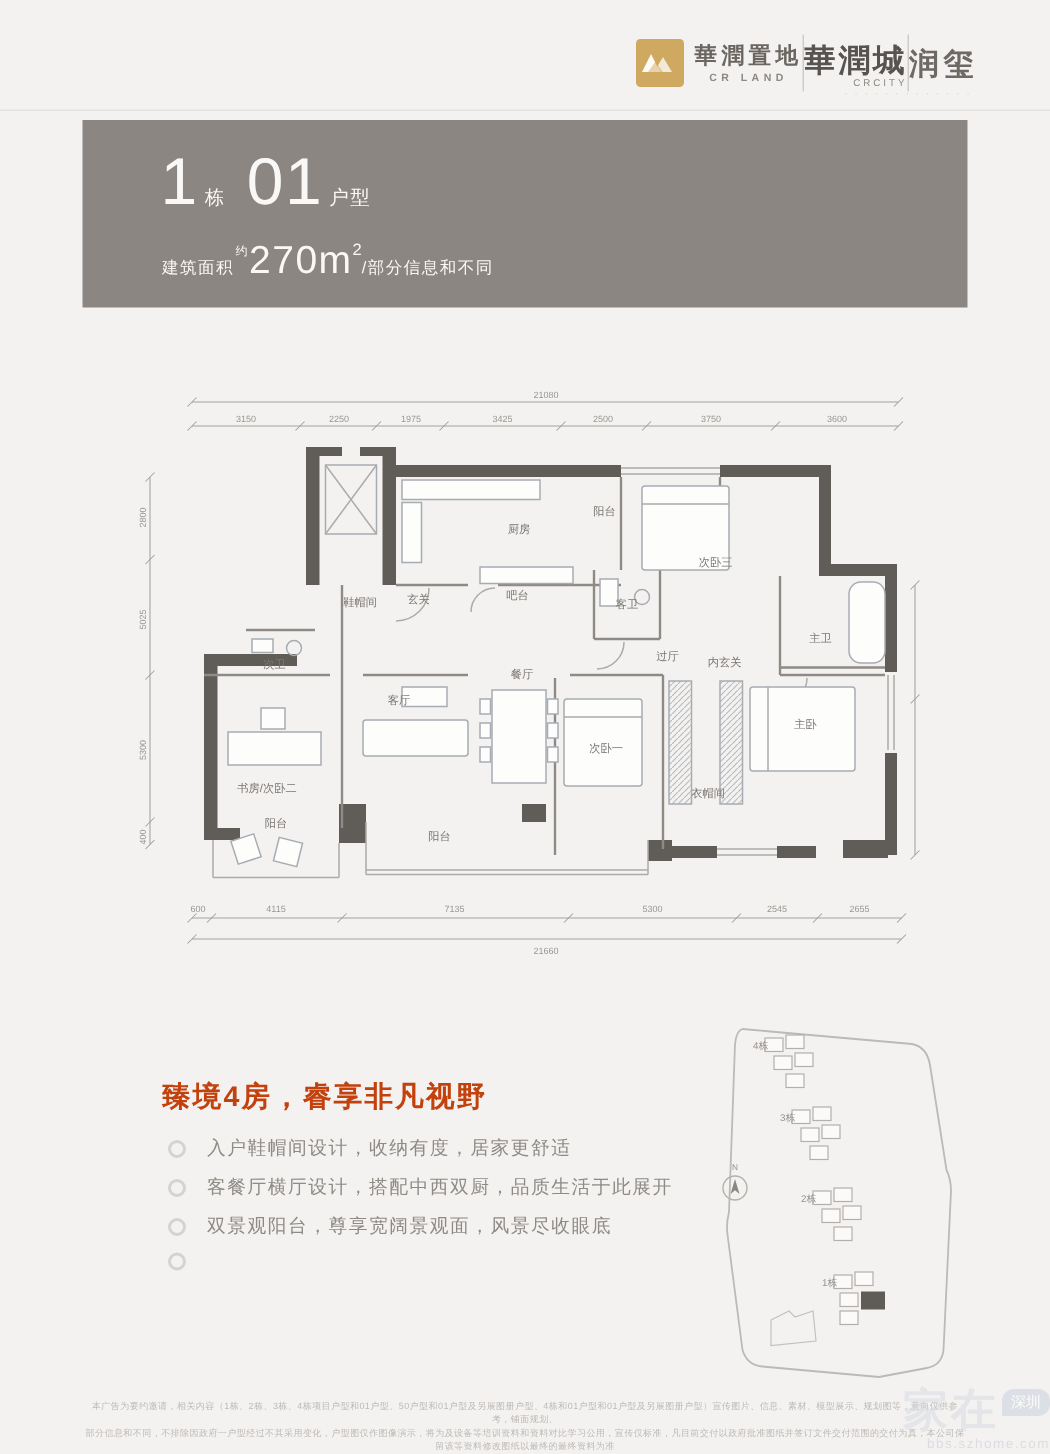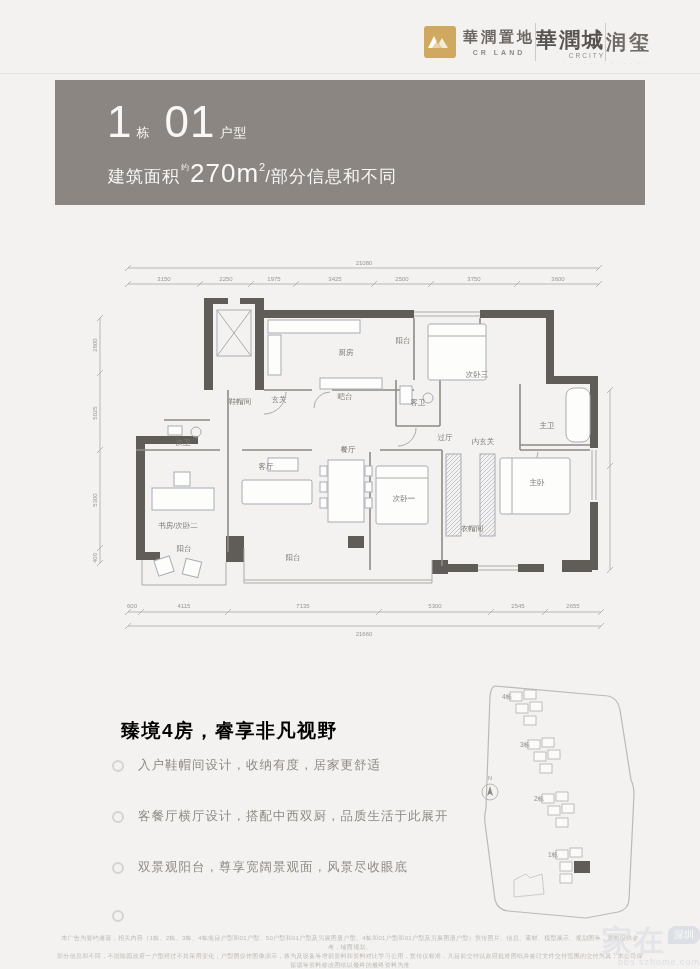--- a/index.html
+++ b/index.html
@@ -20,40 +20,40 @@
   .runxi{font-family:"Liberation Serif","DejaVu Serif",serif;font-size:20px;color:#6e6965;letter-spacing:3px;font-weight:600;}
   .tagline{top:60px;right:52px;font-size:5px;color:#b7b3af;letter-spacing:2px;}
   .strip-rule{top:73px;left:0;width:700px;height:1px;background:#e3e0dd;}
 
   
   .band{top:80px;left:55px;width:590px;height:125px;background:#8b8682;color:#faf8f6;}
   .band-title{position:absolute;left:52px;top:20px;display:flex;align-items:baseline;}
   .num-big{font-size:44px;font-weight:300;letter-spacing:1px;line-height:1;}
   .num-small{font-size:13px;margin:0 14px 0 4px;letter-spacing:1px;}
   .band-area{position:absolute;left:53px;top:80px;display:flex;align-items:baseline;}
-  .area-prefix,.area-suffix{font-size:17px;letter-spacing:1px;}
+  .area-prefix,.area-suffix{font-size:11px;letter-spacing:1px;}
   .area-sup{font-size:8px;margin:0 1px;align-self:flex-start;padding-top:2px;}
   .area-val{font-size:26px;font-weight:500;letter-spacing:1px;line-height:1;}
   .area-sq{font-size:11px;align-self:flex-start;padding-top:1px;}
 
   
   .plan{top:240px;left:80px;}
   .plan text{font-family:"Liberation Sans","DejaVu Sans",sans-serif;}
   .room-lb{font-size:7.5px;fill:#7a7672;}
   .dim-lb{font-size:6px;fill:#9a9794;}
   .wall{fill:#605c58;}
   .part{stroke:#8e8a86;stroke-width:1.6;fill:none;}
   .thin{stroke:#adaaa7;stroke-width:1;fill:none;}
   .furn{stroke:#a7acb3;stroke-width:1;fill:#fdfdfc;}
   .furnl{stroke:#a7acb3;stroke-width:1;fill:none;}
   .dim{stroke:#a39f9c;stroke-width:.7;fill:none;}
 
   
-  .headline{top:718px;left:121px;font-size:19px;font-weight:700;color:#000000;letter-spacing:1.5px;}
-  .bullets{top:757px;left:112px;display:flex;flex-direction:column;gap:34px;}
+  .headline{top:718px;left:108px;font-size:19px;font-weight:700;color:#c2410c;letter-spacing:1.5px;}
+  .bullets{top:757px;left:112px;display:flex;flex-direction:column;gap:9px;}
   .bullet{display:flex;align-items:center;gap:14px;}
   .bullet-ico{width:8px;height:8px;border:2.5px solid #d6d2cf;border-radius:50%;background:#f4f2f0;flex:0 0 auto;}
   .bullet-tx{font-size:12.5px;color:#8e8a85;letter-spacing:1px;}
 
   
   .fineprint{top:934px;left:55px;width:590px;text-align:center;font-size:6px;
              line-height:9px;color:#bdb9b6;letter-spacing:.3px;}
 
   
   .wm{right:0;bottom:2px;text-align:right;opacity:.75;}

